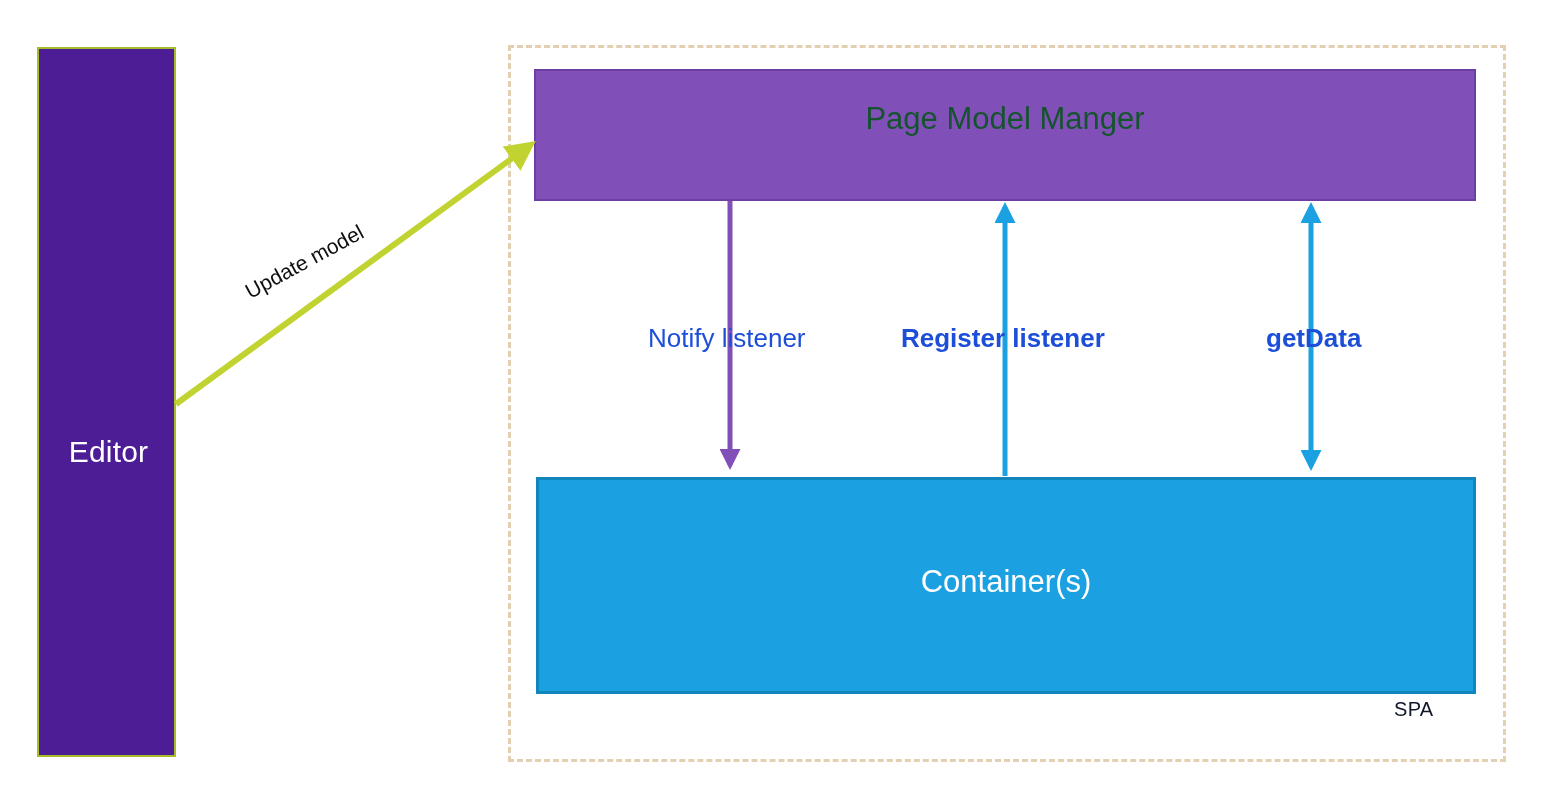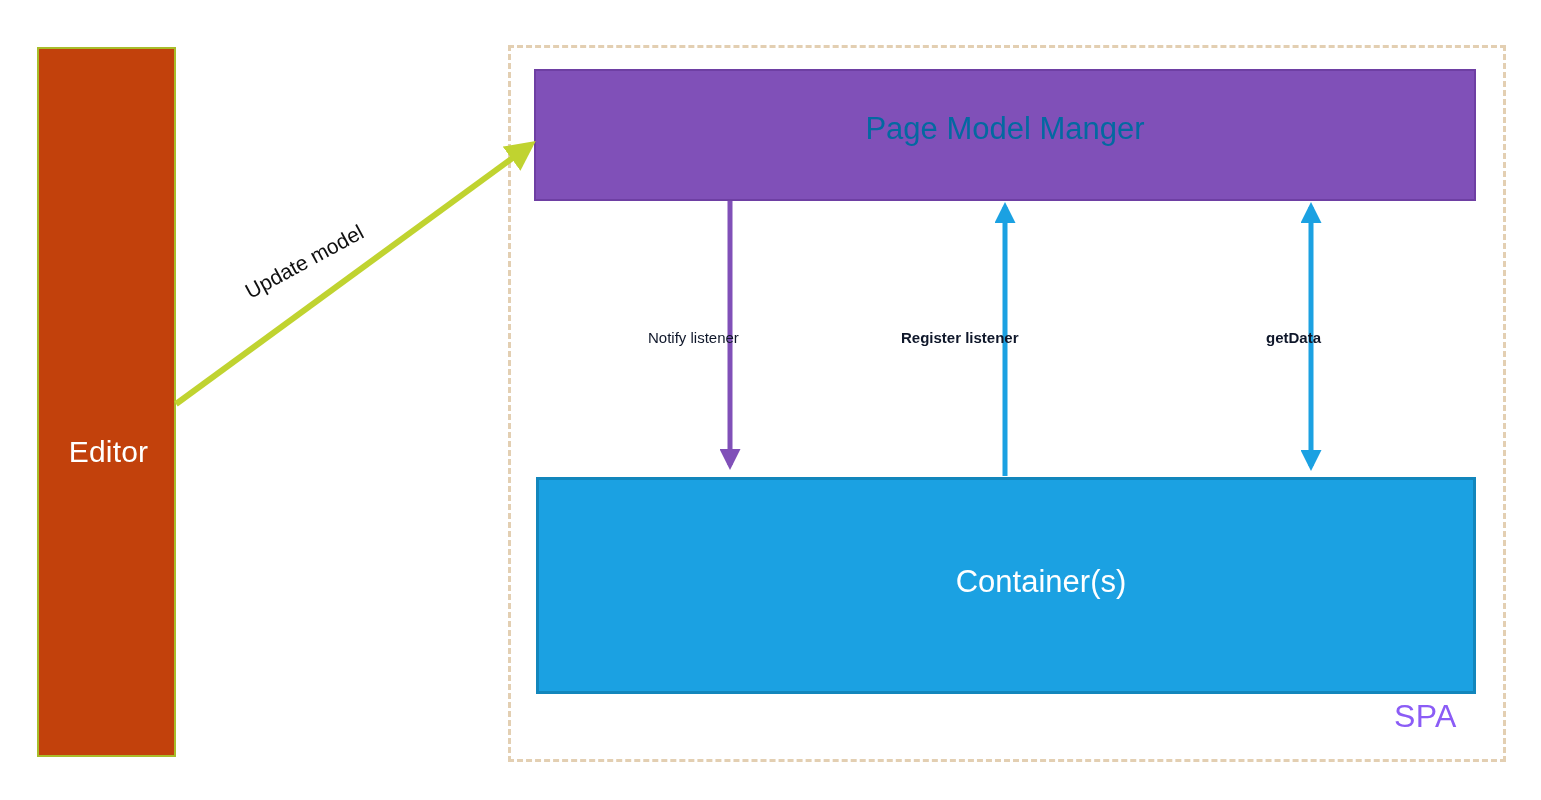--- a/index.html
+++ b/index.html
@@ -18,21 +18,21 @@
     overflow: hidden;
   }
 
   
   #editor-box {
     position: absolute;
     left: 37px;
     top: 47px;
     width: 139px;
     height: 710px;
-    background: #c2410c;
+    background: #4c1d95;
     border: 2px solid #A8BC2A;
     box-sizing: border-box;
   }
   #editor-label {
     position: absolute;
     left: 0;
     top: 385px;
     width: 139px;
     text-align: center;
     color: #ffffff;
@@ -50,44 +50,44 @@
     width: 998px;
     height: 717px;
     border: 3px dashed #E3CFB2;
     box-sizing: border-box;
     background: transparent;
   }
   #spa-label {
     position: absolute;
     left: 1394px;
     top: 698px;
-    font-size: 32px;
-    color: #8b5cf6;
+    font-size: 20px;
+    color: #0f172a;
     letter-spacing: 0.3px;
     text-align: center;
   }
 
   
   #pmm-box {
     position: absolute;
     left: 534px;
     top: 69px;
     width: 942px;
     height: 132px;
     background: #8050B8;
     border: 2px solid #6E3FA3;
     box-sizing: border-box;
   }
   #pmm-label {
     position: absolute;
     left: 534px;
-    top: 109px;
+    top: 99px;
     width: 942px;
     text-align: center;
-    color: #0369a1;
+    color: #14532d;
     font-size: 31px;
     line-height: 40px;
   }
 
   
   #container-box {
     position: absolute;
     left: 536px;
     top: 477px;
     width: 940px;
@@ -98,38 +98,37 @@
   }
   #container-label {
     position: absolute;
     left: 536px;
     top: 562px;
     width: 940px;
     text-align: center;
     color: #ffffff;
     font-size: 31px;
     line-height: 40px;
-    margin-left: 35px;
   }
 
   
   #arrow-layer {
     position: absolute;
     left: 0;
     top: 0;
     width: 1541px;
     height: 800px;
     pointer-events: none;
   }
 
   
   .edge-label {
     position: absolute;
-    font-size: 15px;
-    color: #0f172a;
+    font-size: 26px;
+    color: #1d4ed8;
     white-space: nowrap;
     line-height: 26px;
   }
   #label-notify   { left: 648px; top: 325px; }
   #label-register { left: 901px; top: 325px; font-weight: bold; }
   #label-getdata  { left: 1266px; top: 325px; font-weight: bold; }
 
   #label-update {
     position: absolute;
     left: 247px;

